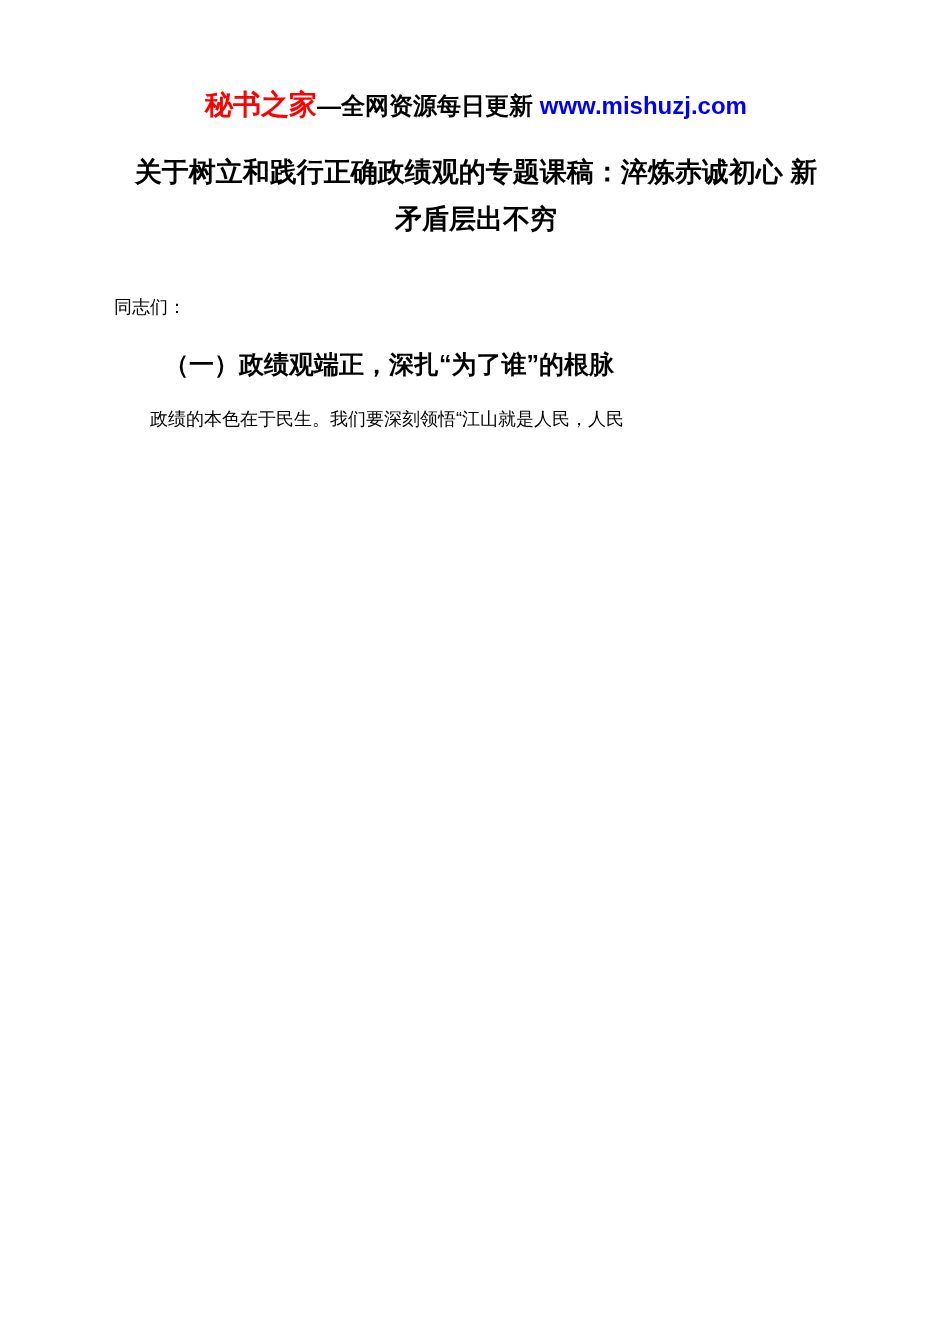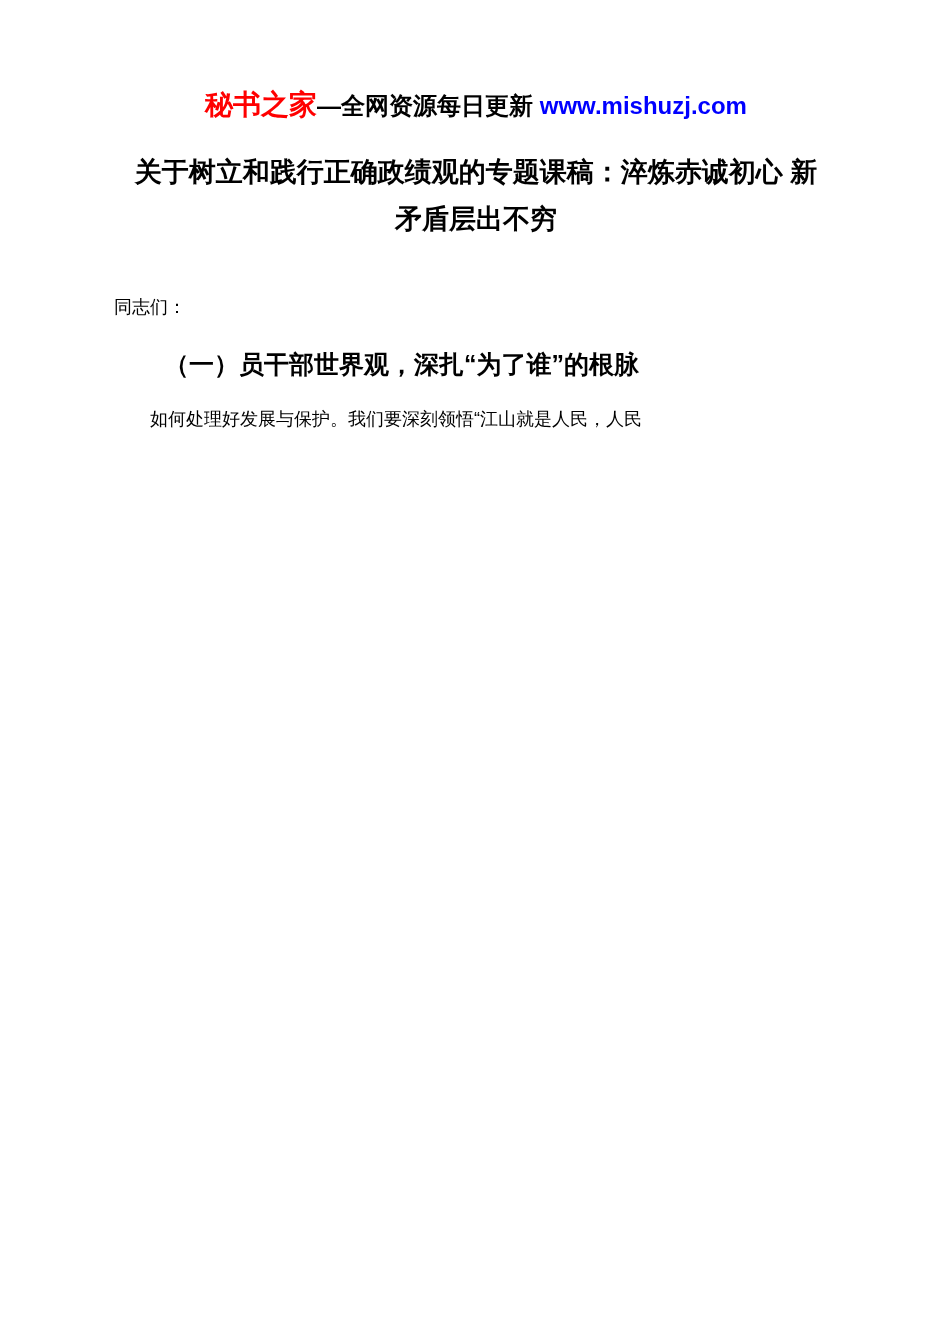--- a/index.html
+++ b/index.html
@@ -65,17 +65,17 @@
 <div class="page">
 
   <div class="site-header">
     <span class="brand" style="color: rgb(255, 0, 0);">秘书之家</span><span class="tagline">—全网资源每日更新 </span><span class="url" style="color: rgb(0, 0, 255);">www.mishuzj.com</span>
   </div>
 
   <h1 class="doc-title">关于树立和践行正确政绩观的专题课稿：淬炼赤诚初心 新矛盾层出不穷</h1>
 
   <div class="doc-body" id="paragraphs">
       <p class="para greeting">同志们：</p>
-      <p class="para subheading">（一）员干部世界观，深扎“为了谁”的根脉</p>
-      <p class="para body">如何处理好发展与保护。我们要深刻领悟“江山就是人民，人民</p>
+      <p class="para subheading">（一）政绩观端正，深扎“为了谁”的根脉</p>
+      <p class="para body">政绩的本色在于民生。我们要深刻领悟“江山就是人民，人民</p>
     </div>
 
 </div>
 
 </body></html>

